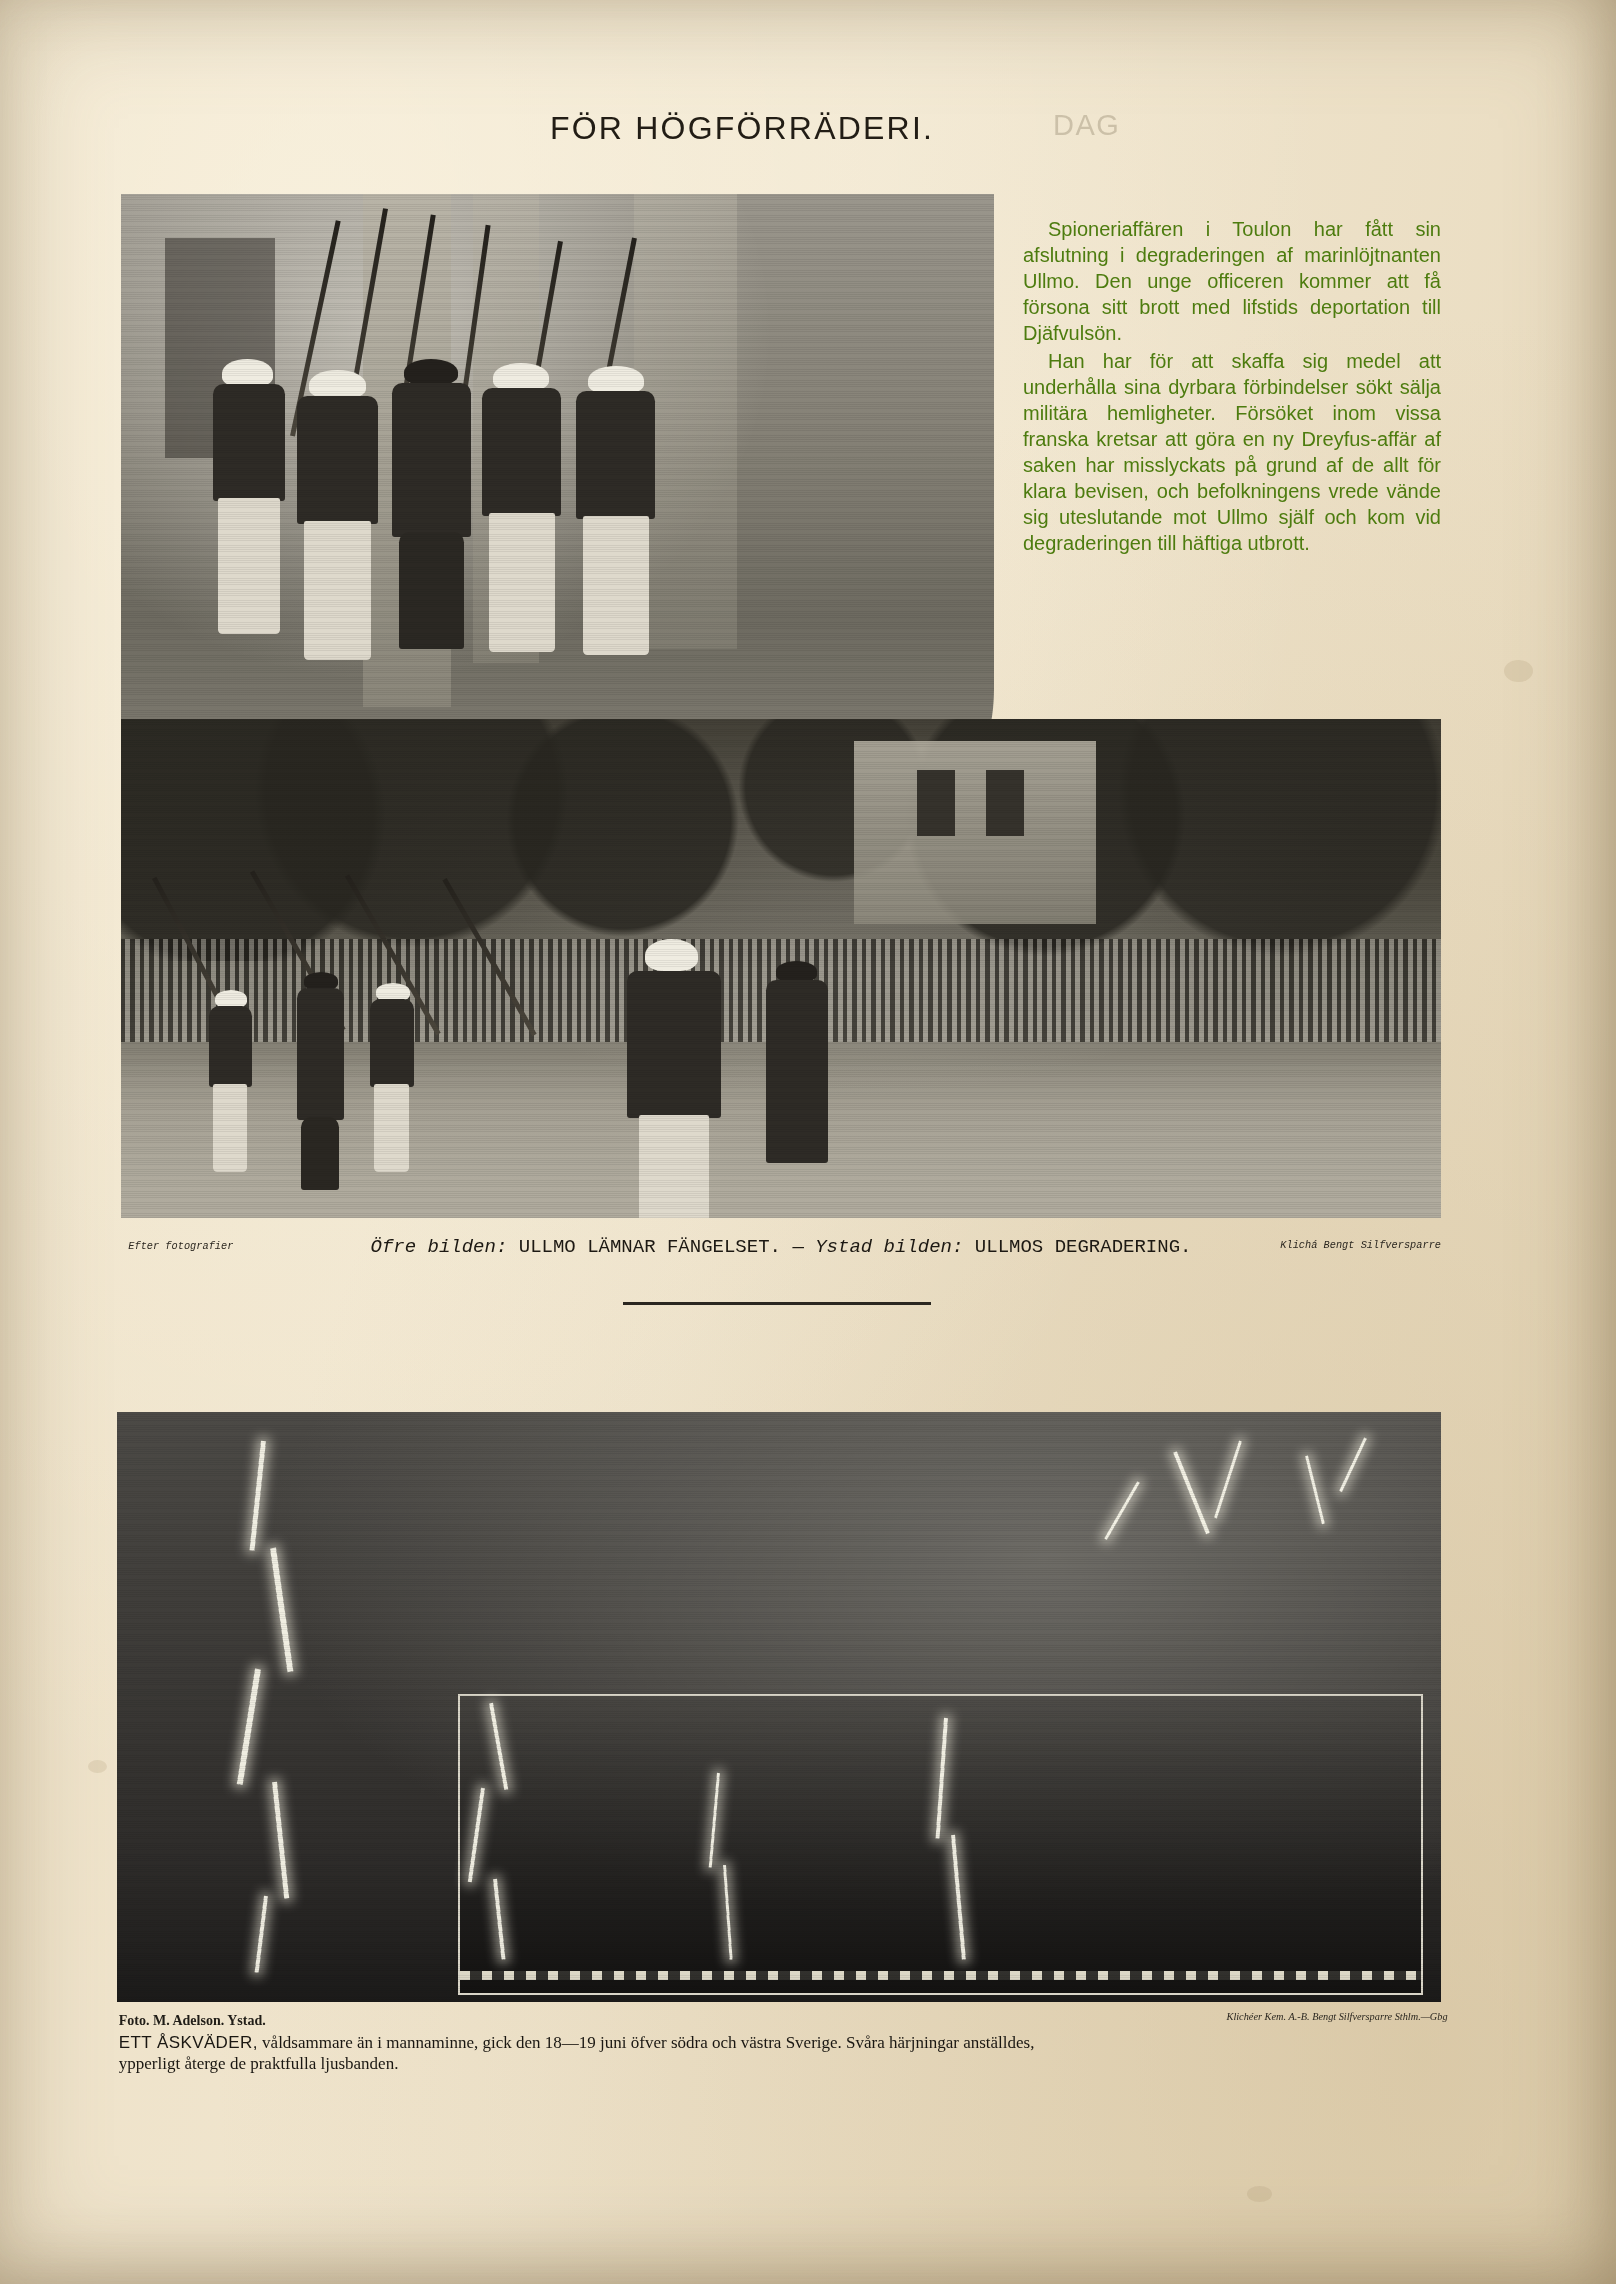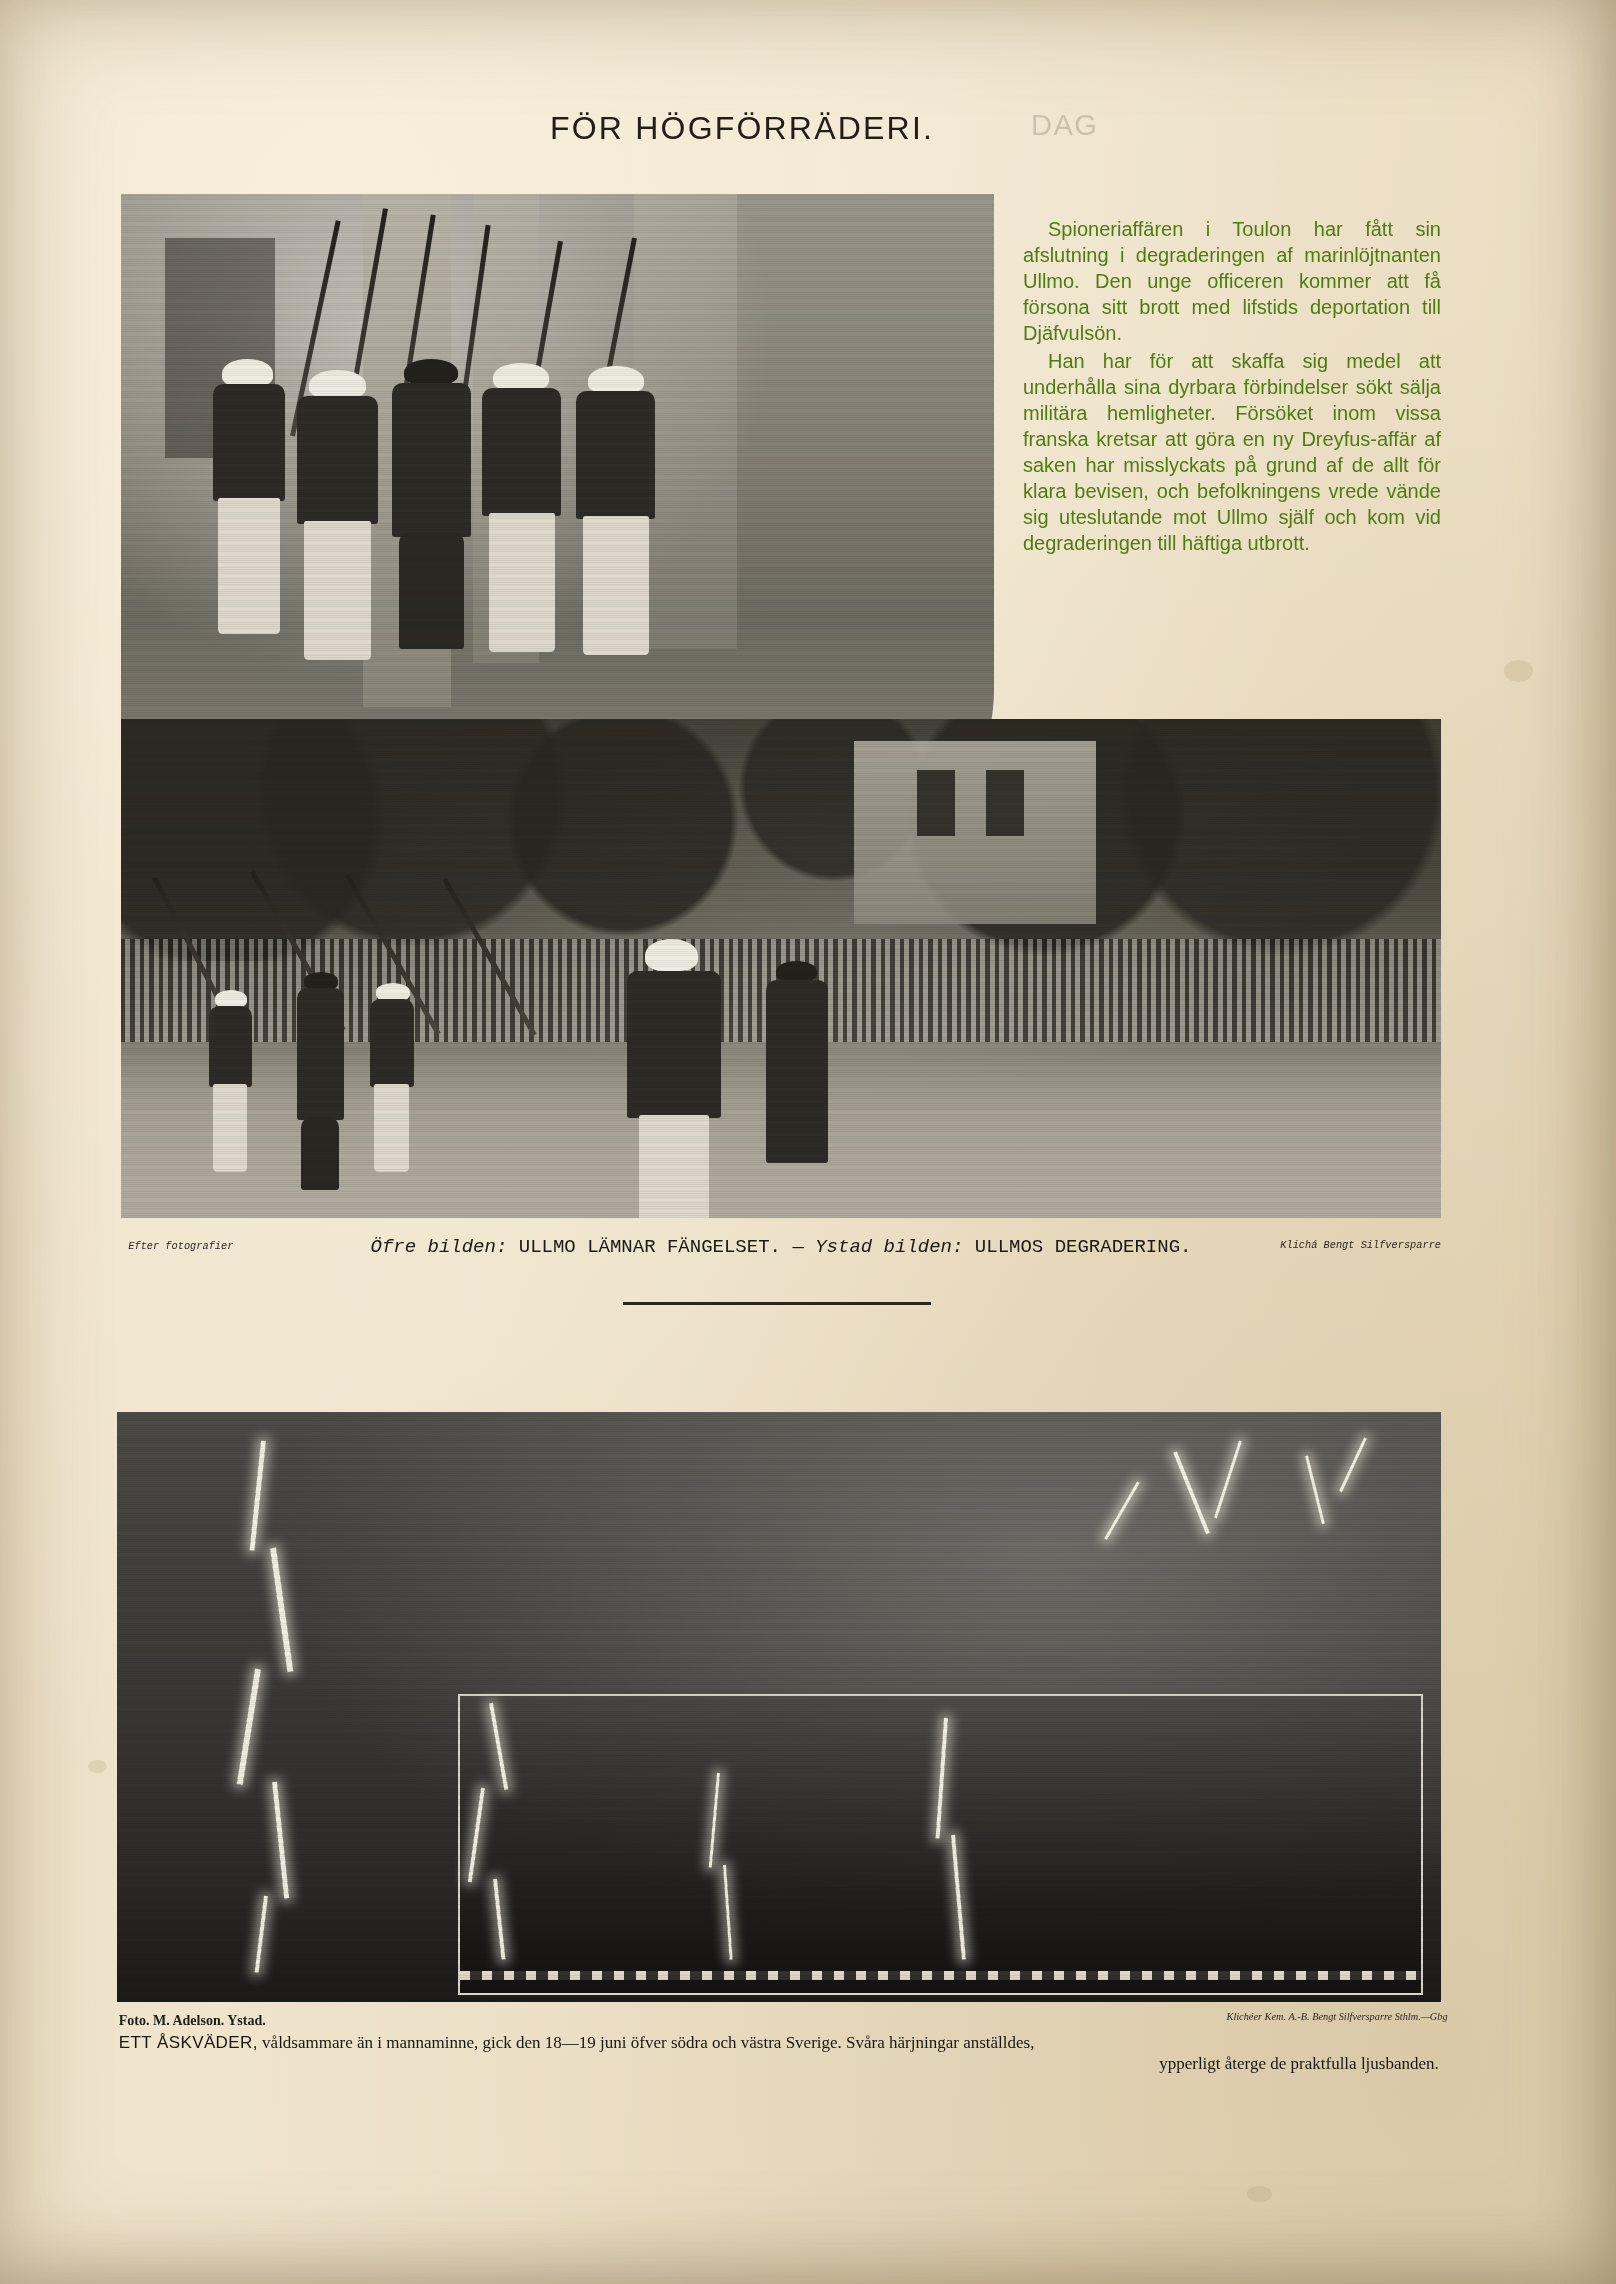--- a/index.html
+++ b/index.html
@@ -46,21 +46,21 @@
     left: 440px;
     top: 22px;
     font-size: 32px;
     letter-spacing: 2.2px;
     font-weight: 400;
     color: #221d15;
     white-space: nowrap;
   }
   .ghost-head {
     position: absolute;
-    left: 921px;
+    left: 943px;
     top: 20.5px;
     font-size: 29px;
     letter-spacing: 1.5px;
     color: rgba(120,105,78,0.30);
     white-space: nowrap;
   }
 
   
   .photo {
     position: absolute;
@@ -250,21 +250,21 @@
     top: 1945px;
     width: 1320px;
     font-family: "Liberation Serif", serif;
     font-size: 17px;
     line-height: 1.22;
     color: #1a1712;
   }
   .bottom-caption .lead { font-family: "Liberation Sans", sans-serif; font-size: 17px; letter-spacing: 0.4px; }
   .l1 { display: block; }
   .l2 { display: block; }
-  .l3 { display: block; text-align: right; }
+  .l3 { display: block; text-align: left; }
   .spots { position: absolute; inset: 0; pointer-events: none; }
   .spot { position: absolute; border-radius: 50%; background: rgba(160,138,100,0.18); }
 </style>
 </head>
 <body>
 
 <div class="page">
   <div class="paper-tint"></div>
 
   <div class="content">

